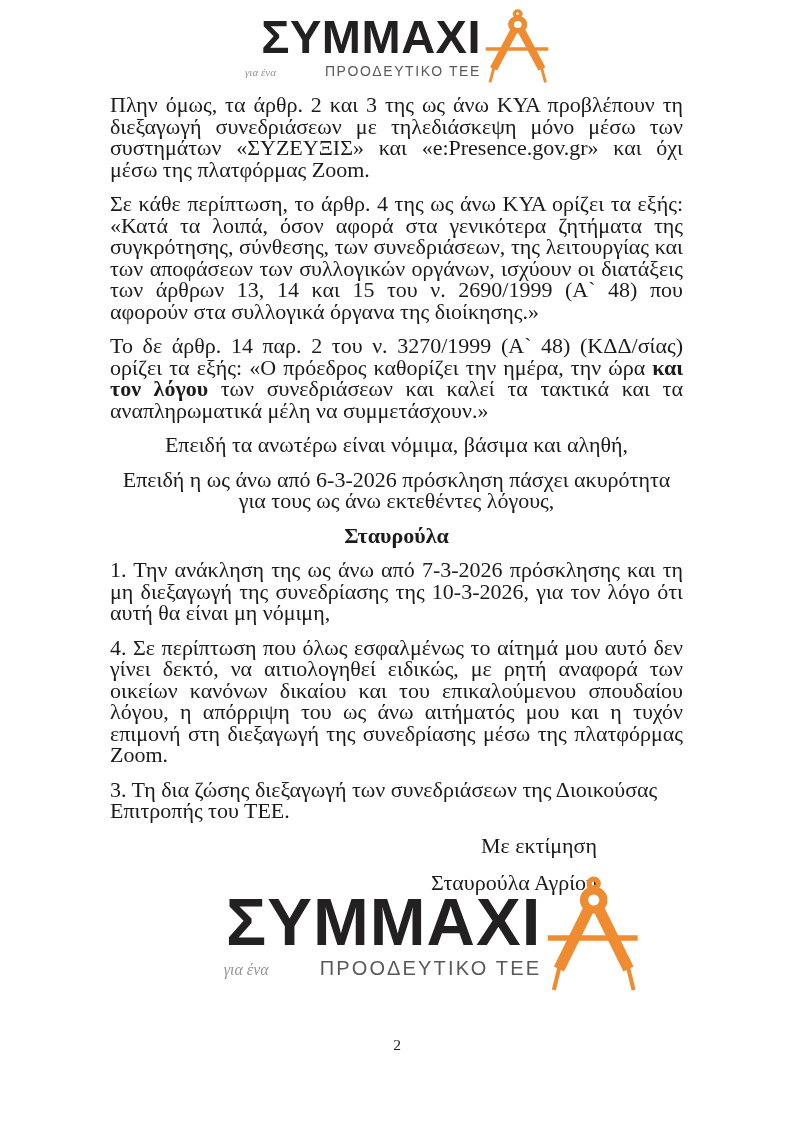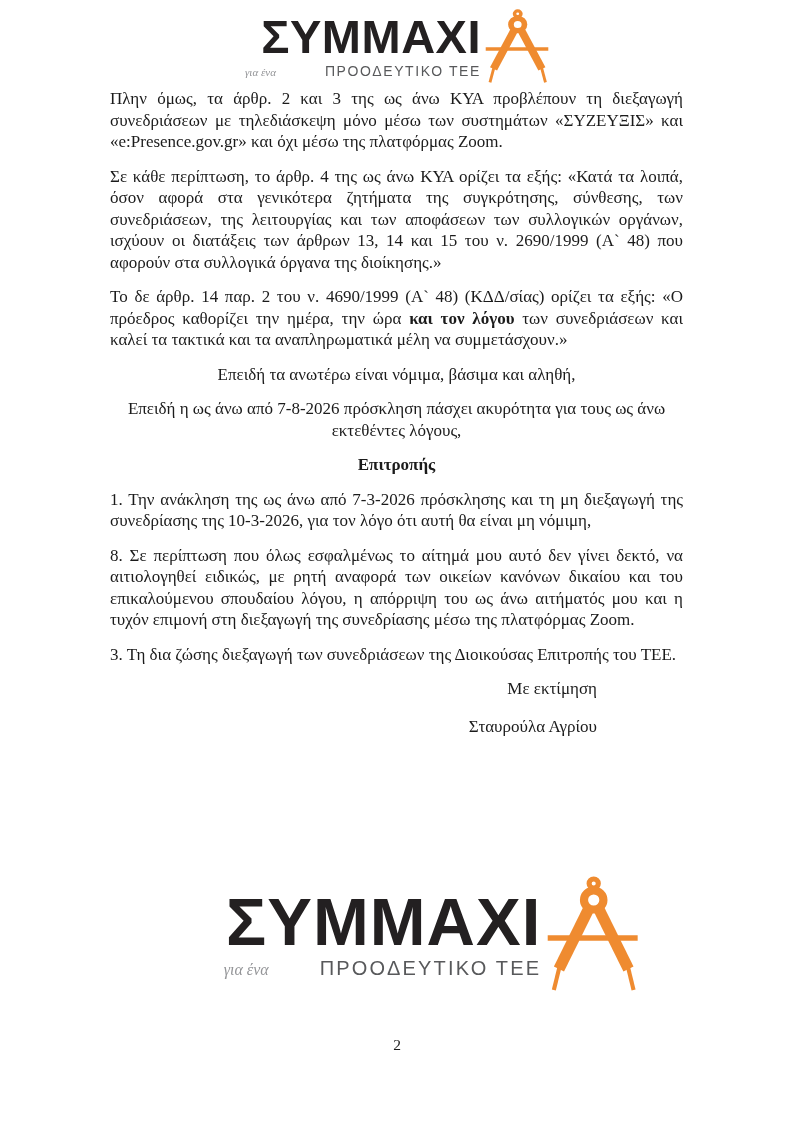--- a/index.html
+++ b/index.html
@@ -60,24 +60,24 @@
   .logo-bottom { top: 876px; left: 50%; transform: translateX(calc(-50% + 34px)); }
   .logo-bottom .logo-word { font-size: 67px; letter-spacing: 1px; }
   .logo-bottom .logo-tagline { margin-top: 4px; gap: 7px; }
   .logo-bottom .tagline-script { font-size: 16px; }
   .logo-bottom .tagline-caps { font-size: 20px; letter-spacing: 2.2px; }
   .logo-bottom .compass-svg { width: 92px; height: 118px; margin-left: 5px; }
 
   
   .content {
     position: absolute;
-    top: 88px;
+    top: 94px;
     left: 110px;
     width: 573px;
-    font-size: 17px;
+    font-size: 22px;
     line-height: 21.5px;
   }
   .content p { margin: 0 0 13px 0; }
   .just   { text-align: justify; }
   .center { text-align: center; font-family: Liberation Serif, serif; }
   .heading-request { text-align: center; font-weight: bold; }
   .closing { text-align: right; padding-right: 86px; }
   .closing p { margin: 0 0 16px 0; }
 
   
@@ -115,32 +115,32 @@
         <line x1="1" y1="62" x2="89" y2="62" stroke-width="5.5"></line>
       </g>
     </svg>
   </header>
 
   <main class="content">
     <p class="just">Πλην όμως, τα άρθρ. 2 και 3 της ως άνω ΚΥΑ προβλέπουν τη διεξαγωγή συνεδριάσεων με τηλεδιάσκεψη μόνο μέσω των συστημάτων «ΣΥΖΕΥΞΙΣ» και «e:Presence.gov.gr» και όχι μέσω της πλατφόρμας Zoom.</p>
 
     <p class="just">Σε κάθε περίπτωση, το άρθρ. 4 της ως άνω ΚΥΑ ορίζει τα εξής: «Κατά τα λοιπά, όσον αφορά στα γενικότερα ζητήματα της συγκρότησης, σύνθεσης, των συνεδριάσεων, της λειτουργίας και των αποφάσεων των συλλογικών οργάνων, ισχύουν οι διατάξεις των άρθρων 13, 14 και 15 του ν. 2690/1999 (Α` 48) που αφορούν στα συλλογικά όργανα της διοίκησης.»</p>
 
-    <p class="just"><span>Το δε άρθρ. 14 παρ. 2 του ν. 4690/1999 (Α` 48) (ΚΔΔ/σίας) ορίζει τα εξής: «Ο πρόεδρος καθορίζει την ημέρα, την ώρα </span><strong>και τον λόγου</strong><span> των συνεδριάσεων και καλεί τα τακτικά και τα αναπληρωματικά μέλη να συμμετάσχουν.»</span></p>
+    <p class="just"><span>Το δε άρθρ. 14 παρ. 2 του ν. 3270/1999 (Α` 48) (ΚΔΔ/σίας) ορίζει τα εξής: «Ο πρόεδρος καθορίζει την ημέρα, την ώρα </span><strong>και τον λόγου</strong><span> των συνεδριάσεων και καλεί τα τακτικά και τα αναπληρωματικά μέλη να συμμετάσχουν.»</span></p>
 
     <p class="center">Επειδή τα ανωτέρω είναι νόμιμα, βάσιμα και αληθή,</p>
 
-    <p class="center">Επειδή η ως άνω από 7-8-2026 πρόσκληση πάσχει ακυρότητα για τους ως άνω εκτεθέντες λόγους,</p>
+    <p class="center">Επειδή η ως άνω από 6-3-2026 πρόσκληση πάσχει ακυρότητα για τους ως άνω εκτεθέντες λόγους,</p>
 
 
-    <p class="heading-request">Επιτροπής</p>
+    <p class="heading-request">Σταυρούλα</p>
 
     <p class="just">1. Την ανάκληση της ως άνω από 7-3-2026 πρόσκλησης και τη μη διεξαγωγή της συνεδρίασης της 10-3-2026, για τον λόγο ότι αυτή θα είναι μη νόμιμη,</p>
 
-    <p class="just">8. Σε περίπτωση που όλως εσφαλμένως το αίτημά μου αυτό δεν γίνει δεκτό, να αιτιολογηθεί ειδικώς, με ρητή αναφορά των οικείων κανόνων δικαίου και του επικαλούμενου σπουδαίου λόγου, η απόρριψη του ως άνω αιτήματός μου και η τυχόν επιμονή στη διεξαγωγή της συνεδρίασης μέσω της πλατφόρμας Zoom.</p>
+    <p class="just">4. Σε περίπτωση που όλως εσφαλμένως το αίτημά μου αυτό δεν γίνει δεκτό, να αιτιολογηθεί ειδικώς, με ρητή αναφορά των οικείων κανόνων δικαίου και του επικαλούμενου σπουδαίου λόγου, η απόρριψη του ως άνω αιτήματός μου και η τυχόν επιμονή στη διεξαγωγή της συνεδρίασης μέσω της πλατφόρμας Zoom.</p>
 
     <p>3. Τη δια ζώσης διεξαγωγή των συνεδριάσεων της Διοικούσας Επιτροπής του ΤΕΕ.</p>
 
     <div class="closing">
       <p>Με εκτίμηση</p>
       <p>Σταυρούλα Αγρίου</p>
     </div>
   </main>
 
   <footer>

